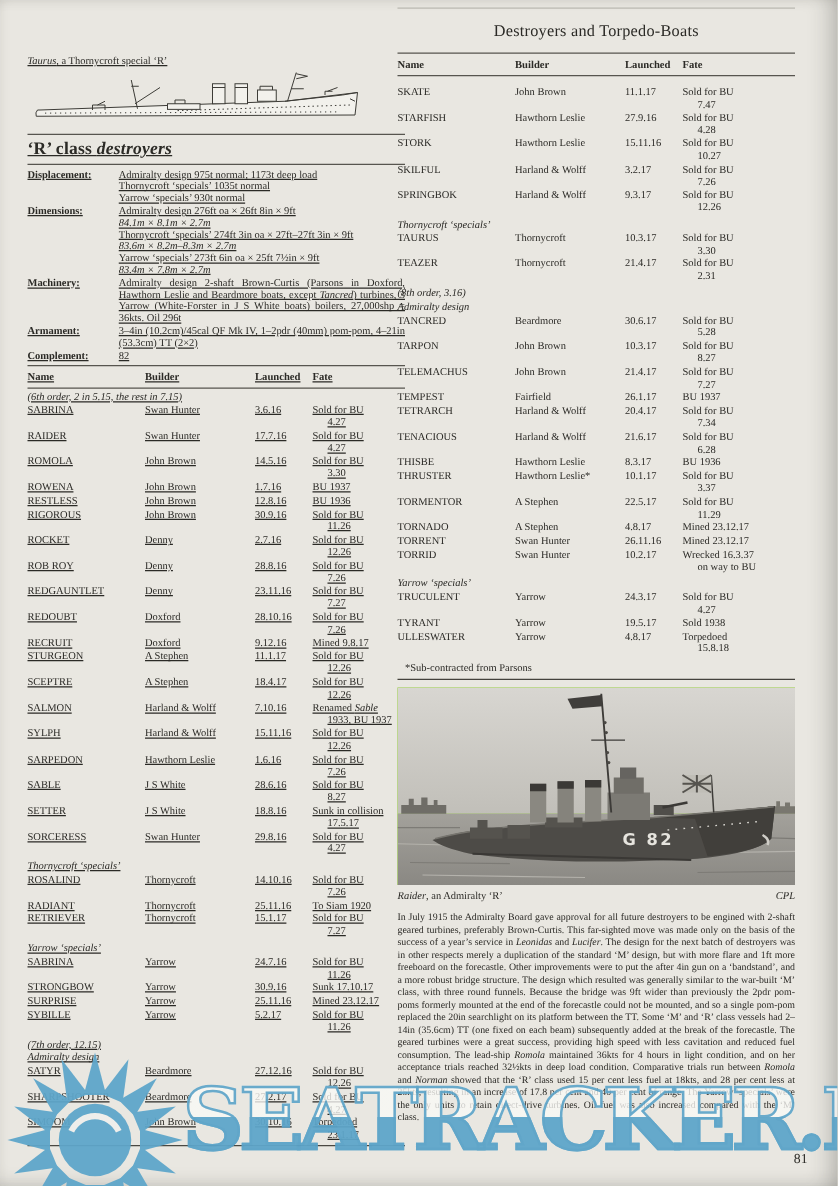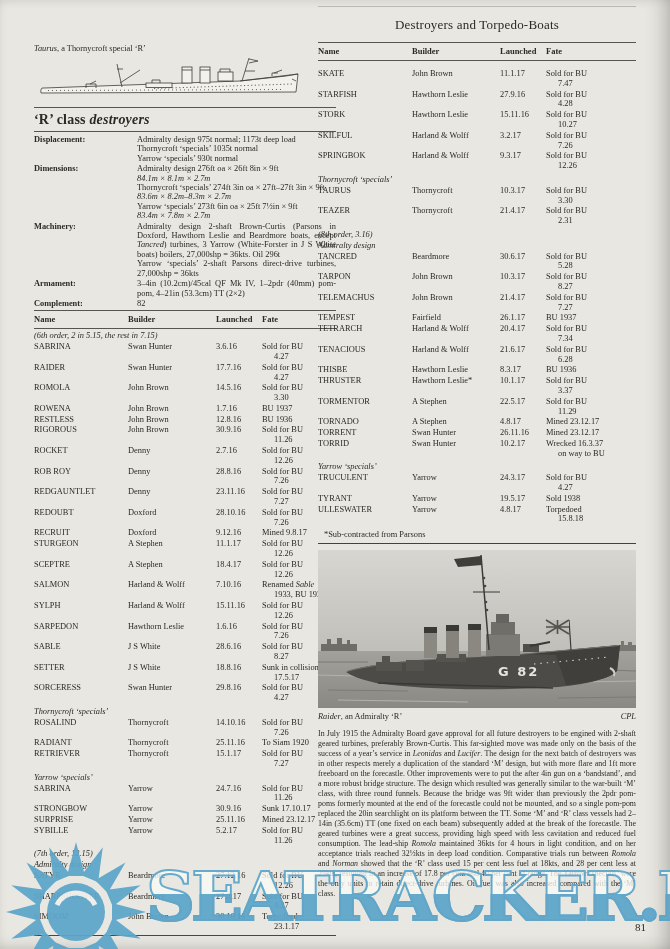--- a/index.html
+++ b/index.html
@@ -2,35 +2,35 @@
 <html><head>
 <meta charset="utf-8">
 <style>
   html,body{margin:0;padding:0;}
   body{width:670px;height:949px;overflow:hidden;background:#b9b7b2;}
   .page{position:relative;width:670px;height:949px;background:#e9e7e1;overflow:hidden;
         font-family:"Liberation Serif","DejaVu Serif",serif;color:#2b2a26;}
   .page::after{content:"";position:absolute;inset:0;pointer-events:none;
         box-shadow:inset -16px 0 20px -12px rgba(40,40,35,.30), inset 5px 0 12px -8px rgba(40,40,35,.12),
                    inset 0 -12px 16px -12px rgba(40,40,35,.18), inset 0 8px 14px -12px rgba(40,40,35,.12);}
-  .col-left{position:absolute;left:34px;top:44px;width:302px;}
+  .col-left{position:absolute;left:22px;top:44px;width:302px;text-decoration:underline;}
   .col-right{position:absolute;left:318px;top:6px;width:318px;border-top:1px solid rgba(60,58,52,.25);padding-top:2px;}
 
   .rule{border-top:1px solid #57554f;height:0;margin:2px 0;}
   .rule.heavy{border-top:1.6px solid #44423c;}
 
   .cap{font-size:8.4px;line-height:10px;}
   .it{font-style:italic;}
 
   .drawing{display:block;margin:3px 0 2px 0;}
 
   h2.classhead{font-size:14px;font-weight:bold;margin:4px 0 3px 0;letter-spacing:.2px;}
 
   .specs{font-size:8.4px;line-height:9.4px;margin:3px 0 2px 0;}
-  .spec-row{display:grid;grid-template-columns:73px 1fr;margin-bottom:1px;gap:30px;}
+  .spec-row{display:grid;grid-template-columns:73px 1fr;margin-bottom:1px;}
   .spec-label{font-weight:bold;}
   .spec-line{text-align:justify;}
 
   .thead{display:grid;grid-template-columns:94px 88px 46px 1fr;font-weight:bold;font-size:8.5px;
          line-height:11px;padding:1px 0;}
   .shiptable{font-size:8.4px;line-height:9.8px;margin-top:2px;}
   .trow{display:grid;grid-template-columns:94px 88px 46px 1fr;margin-bottom:1px;}
   .tcell{white-space:nowrap;}
   .fate2{padding-left:12px;}
   .tsection{font-style:italic;margin:4px 0 1px 0;}
@@ -117,21 +117,20 @@
             <div class="spec-line"><span>Thornycroft ‘specials’ 274ft 3in oa × 27ft–27ft 3in × 9ft</span></div>
             <div class="spec-line"><span class="it">83.6m × 8.2m–8.3m × 2.7m</span></div>
             <div class="spec-line"><span>Yarrow ‘specials’ 273ft 6in oa × 25ft 7½in × 9ft</span></div>
             <div class="spec-line"><span class="it">83.4m × 7.8m × 2.7m</span></div>
           </div>
         </div>
         <div class="spec-row">
           <div class="spec-label">Machinery:</div>
           <div class="spec-value">
             <div class="spec-line"><span>Admiralty design 2-shaft Brown-Curtis (Parsons in Doxford, Hawthorn Leslie and Beardmore boats, except </span><span class="it">Tancred</span><span>) turbines, 3 Yarrow (White-Forster in J S White boats) boilers, 27,000shp = 36kts. Oil 296t</span></div>
-            <div class="spec-line"><span>Yarrow ‘specials’ 2-shaft Parsons direct-drive turbines, 27,000shp = 36kts</span></div>
           </div>
         </div>
         <div class="spec-row">
           <div class="spec-label">Armament:</div>
           <div class="spec-value">
             <div class="spec-line"><span>3–4in (10.2cm)/45cal QF Mk IV, 1–2pdr (40mm) pom-pom, 4–21in (53.3cm) TT (2×2)</span></div>
           </div>
         </div>
         <div class="spec-row">
           <div class="spec-label">Complement:</div>

